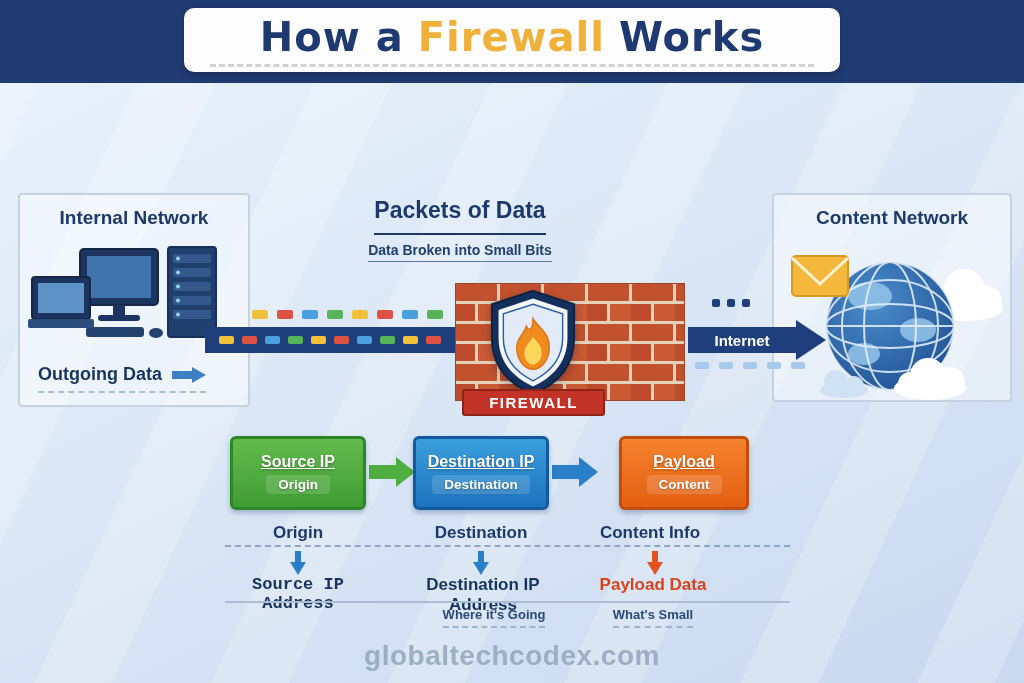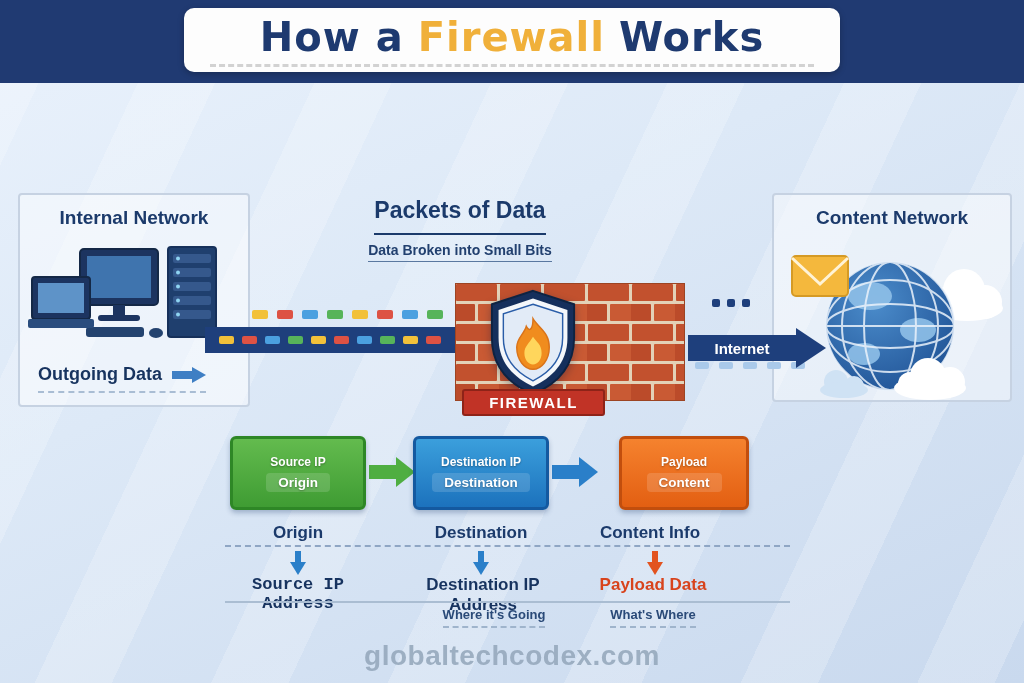--- a/index.html
+++ b/index.html
@@ -69,32 +69,32 @@
   .packet-row.navy .packet { background:#1e3f7c !important; width:8px; height:8px; }
   
   .wall { position:absolute; left:455px; top:283px; width:230px; height:118px; z-index:5; }
   .shield { position:absolute; left:478px; top:288px; width:110px; height:110px; z-index:6;
     filter:drop-shadow(0 3px 4px rgba(10,30,60,0.35)); }
   .firewall-banner { position:absolute; left:462px; top:389px; width:143px; height:27px; z-index:7;
     background:#c13326; border:2px solid #8e2318; border-radius:3px; box-sizing:border-box;
     display:flex; align-items:center; justify-content:center;
     color:#ffffff; font-size:15px; font-weight:bold; letter-spacing:1.5px; }
   
-  .internet-arrow { position:absolute; left:688px; top:328px; width:142px; height:40px; z-index:6; }
+  .internet-arrow { position:absolute; left:688px; top:320px; width:142px; height:40px; z-index:6; }
   .ia-body { position:absolute; left:0; top:7px; width:108px; height:26px; background:#1e3f7c;
     display:flex; align-items:center; justify-content:center; }
   .ia-body span { color:#ffffff; font-size:15px; font-weight:bold; }
   .ia-head { position:absolute; left:108px; top:0; width:0; height:0;
     border-top:20px solid transparent; border-bottom:20px solid transparent; border-left:30px solid #1e3f7c; }
   .globe { position:absolute; left:778px; top:238px; width:232px; height:172px; z-index:3; }
   
   .fbox { position:absolute; top:436px; height:74px; border-radius:6px; box-sizing:border-box;
     display:flex; flex-direction:column; align-items:center; justify-content:center; gap:4px;
     box-shadow:0 3px 5px rgba(30,58,110,0.3); z-index:5; }
-  .fbox .fbox-title { font-size:12px; font-weight:bold; color:#ffffff; text-shadow:0 1px 2px rgba(0,0,0,0.35); }
+  .fbox .fbox-title { font-size:16px; font-weight:bold; color:#ffffff; text-shadow:0 1px 2px rgba(0,0,0,0.35);text-decoration:underline; }
   .fbox .fbox-sub { font-size:13.5px; font-weight:bold; color:#ffffff; text-shadow:0 1px 2px rgba(0,0,0,0.3);
     background:rgba(255,255,255,0.15); border-radius:4px; padding:2px 12px; }
   .fbox.green  { left:230px; width:136px; background:linear-gradient(180deg,#63bb4e,#3f9c33); border:3px solid #2e8726; }
   .fbox.blue   { left:413px; width:136px; background:linear-gradient(180deg,#3b9fdc,#1c72bd); border:3px solid #1459a0; }
   .fbox.orange { left:585px; width:130px; background:linear-gradient(180deg,#f5822e,#e35f12); border:3px solid #c24e0d;margin-left:34px; }
   
   .map-label { position:absolute; top:523px; text-align:center; font-size:17px; font-weight:bold; color:#1b3a6b; }
   .map-label.c0 { left:230px; width:136px; }
   .map-label.c1 { left:413px; width:136px; }
   .map-label.c2 { left:580px; width:140px; }
@@ -311,17 +311,17 @@
   <div class="down-arrow blue" style="left:290px; top:551px;"></div>
   <div class="down-arrow blue" style="left:473px; top:551px;"></div>
   <div class="down-arrow orange" style="left:647px; top:551px;"></div>
 
   <div class="map-title c0">Source IP Address</div>
   <div class="map-title c1">Destination IP Address</div>
   <div class="map-title c2">Payload Data</div>
   <div class="thin-line"></div>
 
   <div class="map-sub c1"><span>Where it's Going</span></div>
-  <div class="map-sub c2"><span>What's Where</span></div>
+  <div class="map-sub c2"><span>What's Small</span></div>
 
   <div class="watermark">globaltechcodex.com</div>
 
 </div>
 
 </body></html>

